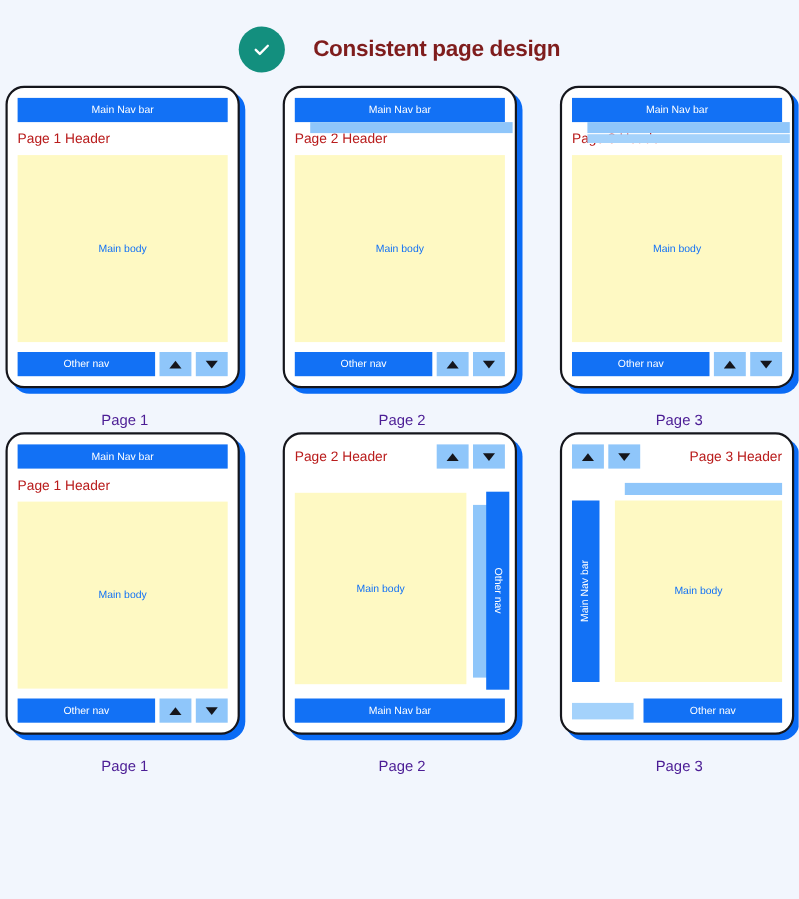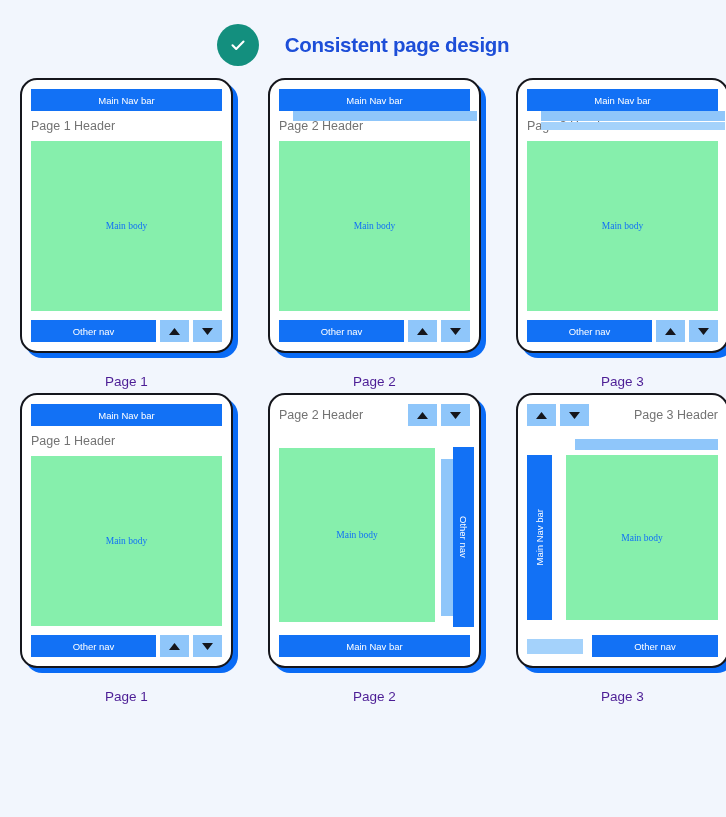--- a/index.html
+++ b/index.html
@@ -32,31 +32,30 @@
     display: flex; align-items: center; justify-content: center;
     flex: 0 0 auto;
   }
   .status-badge.check { background: #138f7e; }
   .status-badge.cross { background: #ea5a57; }
   .status-badge svg { display: block; }
 
   .section-title {
     font-size: 20.5px;
     font-weight: bold;
-    color: #1d4ed8;
+    color: #7f1d1d;
     letter-spacing: -0.3px;
   }
 
   
   .phone-row {
     display: flex;
-    justify-content: flex-start;
+    justify-content: flex-end;
     gap: 35px;
     margin-top: 4px;
-    margin-left: 20px;
   }
   .phone-col { width: 217px; }
 
   .phone {
     position: relative;
     width: 213px;
     height: 275px;
     background: #ffffff;
     border: 2.5px solid #15161c;
     border-radius: 17px;
@@ -80,33 +79,32 @@
     display: flex;
     align-items: center;
     justify-content: center;
     height: 22px;
   }
   .bar-light { background: #8fc6fa; }
   .bar-light2 { background: #a4d2fb; }
 
   .hdr-text {
     font-size: 12.5px;
-    color: #737373;
+    color: #b91c1c;
     line-height: 1;
   }
 
   .body-box {
-    background: #86efac;
+    background: #fef9c3;
     color: #1271f5;
     font-size: 9.5px;
     display: flex;
     align-items: center;
     justify-content: center;
     flex: 1;
-    font-family: Liberation Serif, serif;
   }
 
   .arrow-btn {
     width: 29px; height: 22px;
     background: #8fc6fa;
     display: flex; align-items: center; justify-content: center;
     flex: 0 0 auto;
   }
   .arrow-btn svg { display: block; }
 

